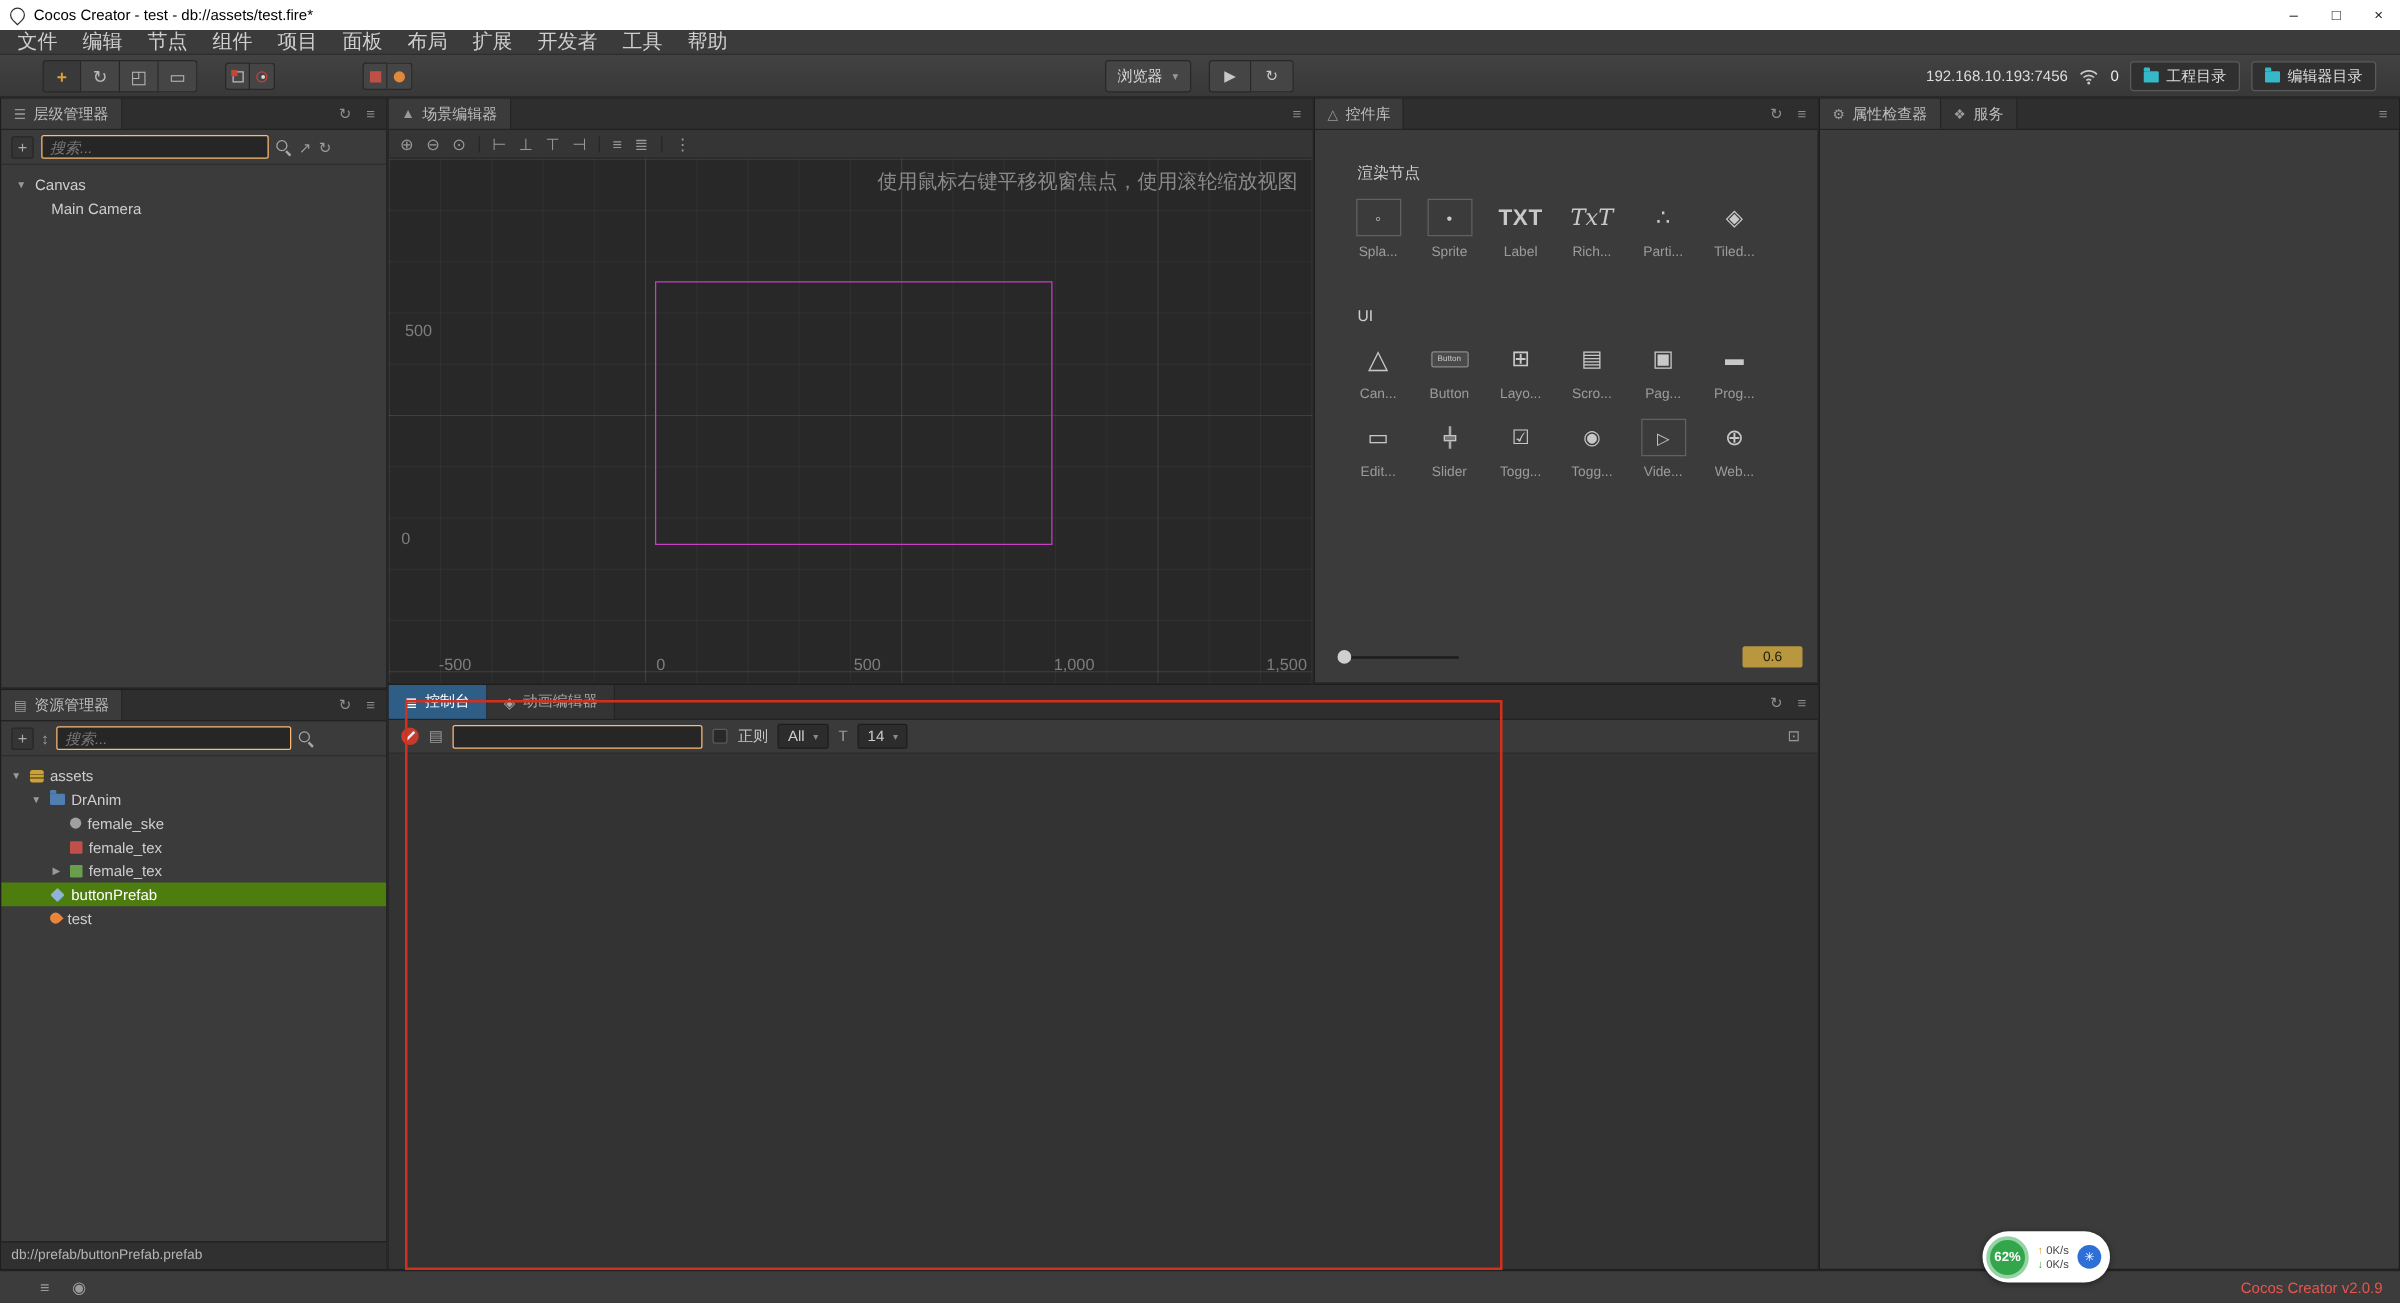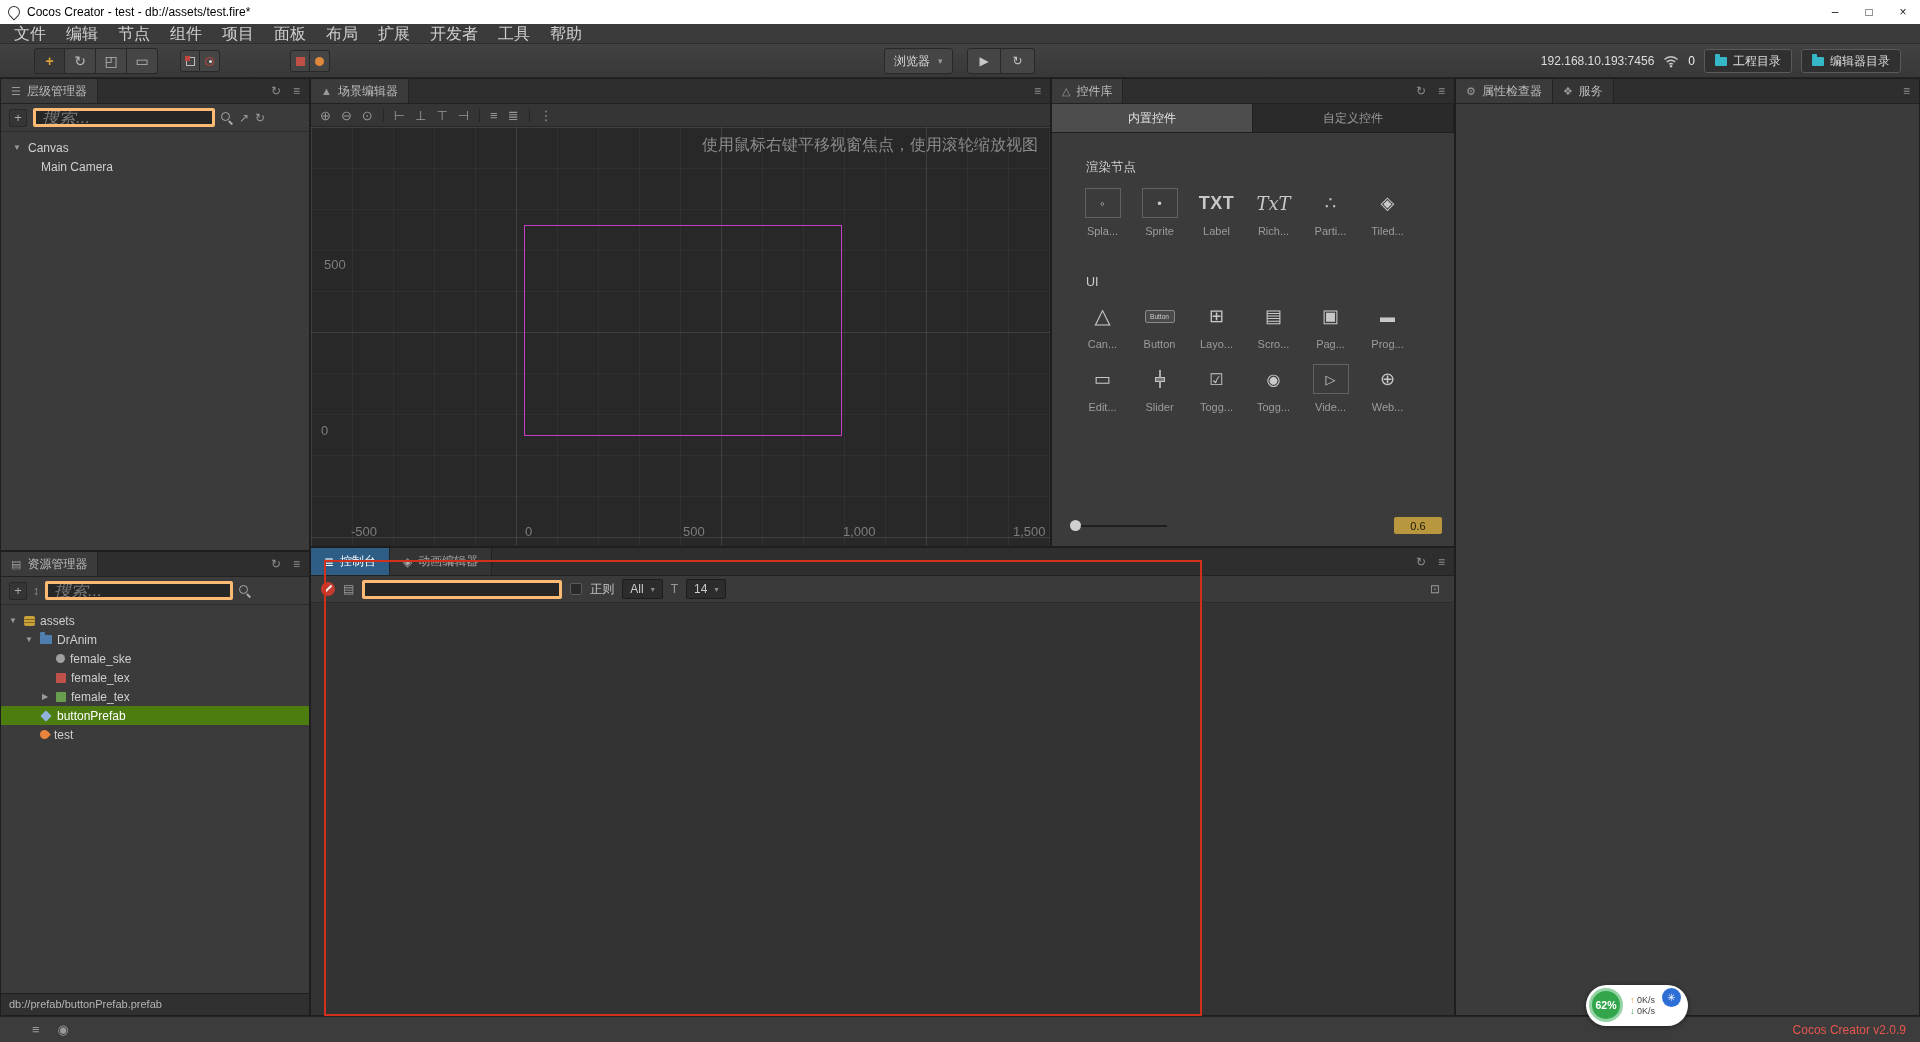--- a/index.html
+++ b/index.html
@@ -44,21 +44,21 @@
   .dirbtn{height:24px;padding:0 10px;background:#303030;border:1px solid #5a5a5a;border-radius:3px;display:flex;align-items:center;gap:6px;color:#ddd;font-size:12px}
 
   
   .panel{position:absolute;background:#3b3b3b;border:1px solid #1e1e1e;display:flex;flex-direction:column}
   .phead{height:25px;background:#2e2e2e;border-bottom:1px solid #222;display:flex;align-items:stretch;flex:none}
   .ptab{display:flex;align-items:center;gap:6px;padding:0 10px;background:#3b3b3b;border-right:1px solid #232323;color:#bdbdbd;font-size:12px}
   .ptab .ticon{font-size:11px;color:#9a9a9a}
   .phicons{margin-left:auto;display:flex;align-items:center;gap:12px;padding-right:9px;color:#8f8f8f;font-size:12px}
   .ptoolrow{height:28px;display:flex;align-items:center;gap:6px;padding:0 8px;border-bottom:1px solid #2c2c2c;flex:none}
   .sqbtn{width:18px;height:18px;display:flex;align-items:center;justify-content:center;color:#aaa;font-size:13px;background:#353535;border:1px solid #272727;border-radius:2px}
-  .input{background:#262626;border:3px solid #fdba74;border-radius:2px;height:19px;color:#ccc;padding:0 6px;font-size:17px;outline:none}
+  .input{background:#262626;border:1px solid #fdba74;border-radius:2px;height:19px;color:#ccc;padding:0 6px;font-size:12px;outline:none}
   .input::placeholder{color:#787878;font-style:italic}
   .iconspan{color:#9a9a9a;font-size:12px}
 
   
   .mag{display:inline-block;width:12px;height:12px;position:relative;flex:none}
   .mag::before{content:'';position:absolute;left:0;top:0;width:7px;height:7px;border:1.5px solid #a8a8a8;border-radius:50%}
   .mag::after{content:'';position:absolute;left:8px;top:8px;width:4.5px;height:1.5px;background:#a8a8a8;transform:rotate(45deg);transform-origin:left center}
 
   
   .tree{padding-top:6px;overflow:hidden}
@@ -126,21 +126,21 @@
   .zhandle{position:absolute;left:-5px;top:-5px;width:11px;height:11px;border-radius:50%;background:#cfcfcf}
   .zvalue{margin-left:auto;width:48px;height:17px;background:#b8973f;border-radius:2px;color:#20180a;font-size:11px;display:flex;align-items:center;justify-content:center}
 
   
   .footer{position:absolute;left:0;top:1016px;width:1920px;height:26px;background:#3c3c3c;border-top:1px solid #232323;display:flex;align-items:center;padding:0 14px;gap:18px}
   .footicon{color:#9a9a9a;font-size:13px}
   .version{margin-left:auto;color:#e8554d;font-size:12px}
 
   
   .annotation{position:absolute;left:324px;top:560px;width:878px;height:456px;border:2px solid #d2301c;z-index:100;pointer-events:none}
-  .pill{position:absolute;left:1586px;top:985px;height:41px;background:#fff;border-radius:21px;box-shadow:0 1px 5px rgba(0,0,0,.45);display:flex;gap:7px;padding:3px 7px 3px 3px;z-index:50}
+  .pill{position:absolute;left:1586px;top:985px;height:41px;background:#fff;border-radius:21px;box-shadow:0 1px 5px rgba(0,0,0,.45);display:flex;align-items:center;gap:7px;padding:3px 7px 3px 3px;z-index:50}
   .greencircle{width:34px;height:34px;border-radius:50%;background:#33a64c;border:3px solid #94d3a4;color:#fff;font-size:10.5px;font-weight:bold;display:flex;align-items:center;justify-content:center;flex:none}
   .speeds{display:flex;flex-direction:column;justify-content:center;font-size:9px;color:#444;line-height:11px}
   .speeds .uparrow{color:#e09a2f}
   .speeds .dnarrow{color:#3aa54e}
   .bluecircle{width:19px;height:19px;border-radius:50%;background:#2e6fd6;color:#fff;font-size:10px;display:flex;align-items:center;justify-content:center;flex:none}
 
   .wifisvg{display:block}
 </style>
 </head>
 <body>
@@ -387,24 +387,20 @@
   <div class="phead">
     <div class="ptab">
       <span class="ticon">△</span>
       <span>控件库</span>
     </div>
     <div class="phicons">
       <span>↻</span>
       <span>≡</span>
     </div>
   </div>
-  <div class="libtabs">
-    <div class="libtab active">内置控件</div>
-    <div class="libtab">自定义控件</div>
-  </div>
   <div class="libcontent">
     <div class="sectionlabel">渲染节点</div>
     <div class="libgrid">
       <div class="libitem">
         <div class="libicon box">◦</div>
         <div class="liblabel">Spla...</div>
       </div>
       <div class="libitem">
         <div class="libicon box">•</div>
         <div class="liblabel">Sprite</div>

